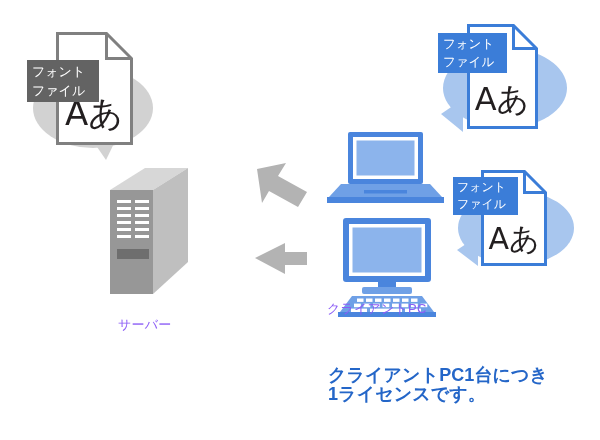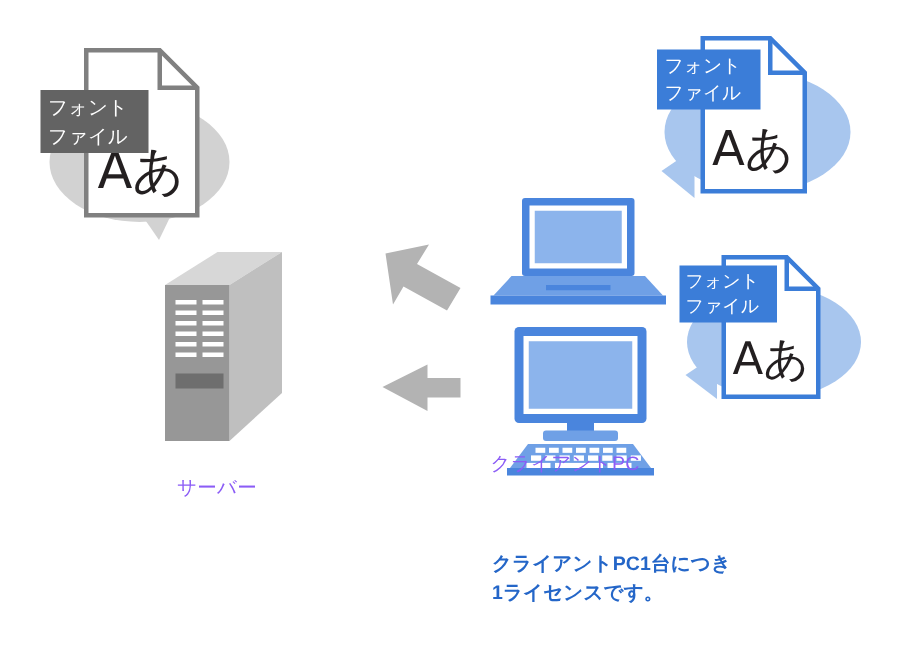--- a/index.html
+++ b/index.html
@@ -19,21 +19,21 @@
     color:#8b5cf6;
     white-space:nowrap;
     letter-spacing:0.2px;
   }
   #label-server{left:118px;top:316px;}
   #label-client{left:327px;top:300px;}
 
   #note{
     position:absolute;
     left:328px;top:366px;
-    font-size:13px;
+    font-size:18px;
     font-weight:bold;
     color:#2466c8;
     line-height:19px;
     white-space:pre-line;
     letter-spacing:0.1px;
   }
 </style>
 </head>
 <body>
 

